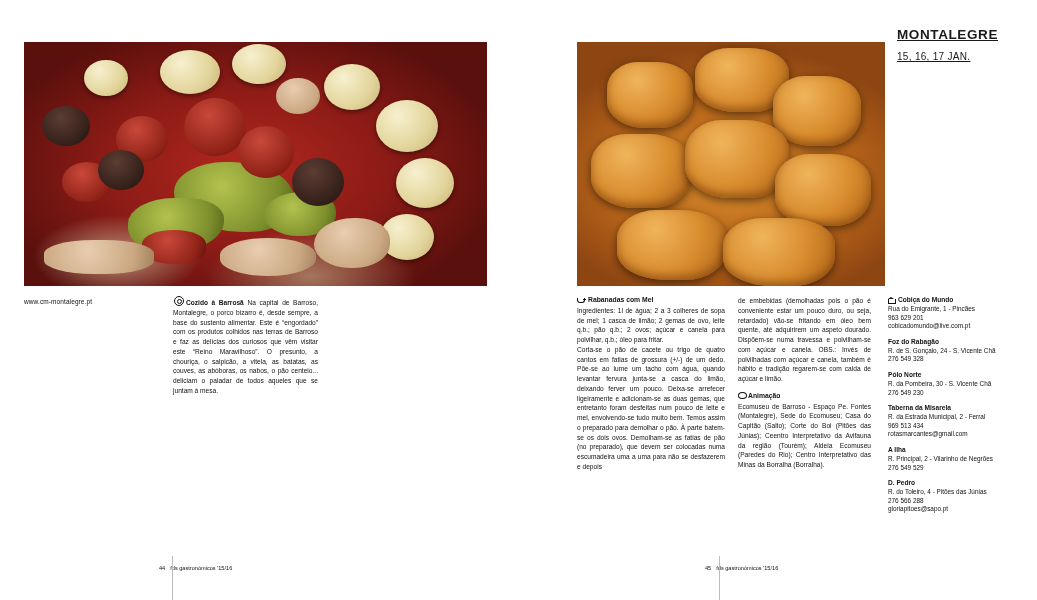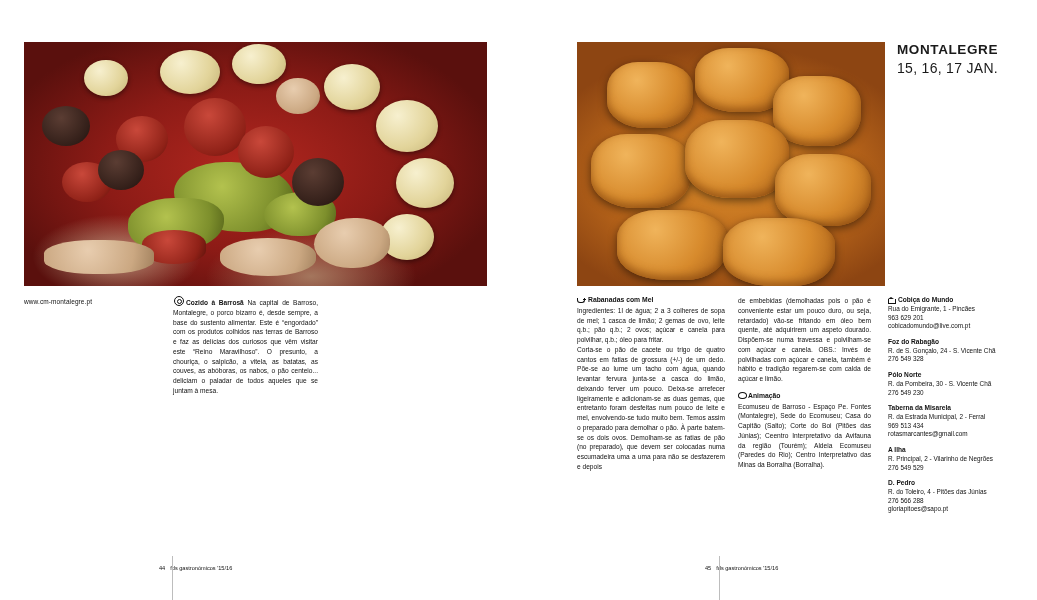--- a/index.html
+++ b/index.html
@@ -146,34 +146,35 @@
     line-height: 1.3;
   }
   .sec-head.spaced { margin-top: 8px; }
 
   .body-text { margin: 0; }
 
   
   .dest-block {
     position: absolute;
     left: 897px;
-    top: 43px;
+    top: 28px;
     width: 130px;
+    text-decoration: underline;
   }
   .dest-title {
     font-size: 13.5px;
     font-weight: bold;
     letter-spacing: 0.6px;
     line-height: 1.1;
     margin: 0;
   }
   .dest-dates {
-    font-size: 14px;
+    font-size: 10px;
     letter-spacing: 0.3px;
-    margin: 2px 0 0 0;
+    margin: 8px 0 0 0;
     color: #1a1a1a;
   }
 
   
   .contact {
     margin-bottom: 7px;
   }
   .contact-name {
     font-weight: bold;
     font-size: 6.6px;

